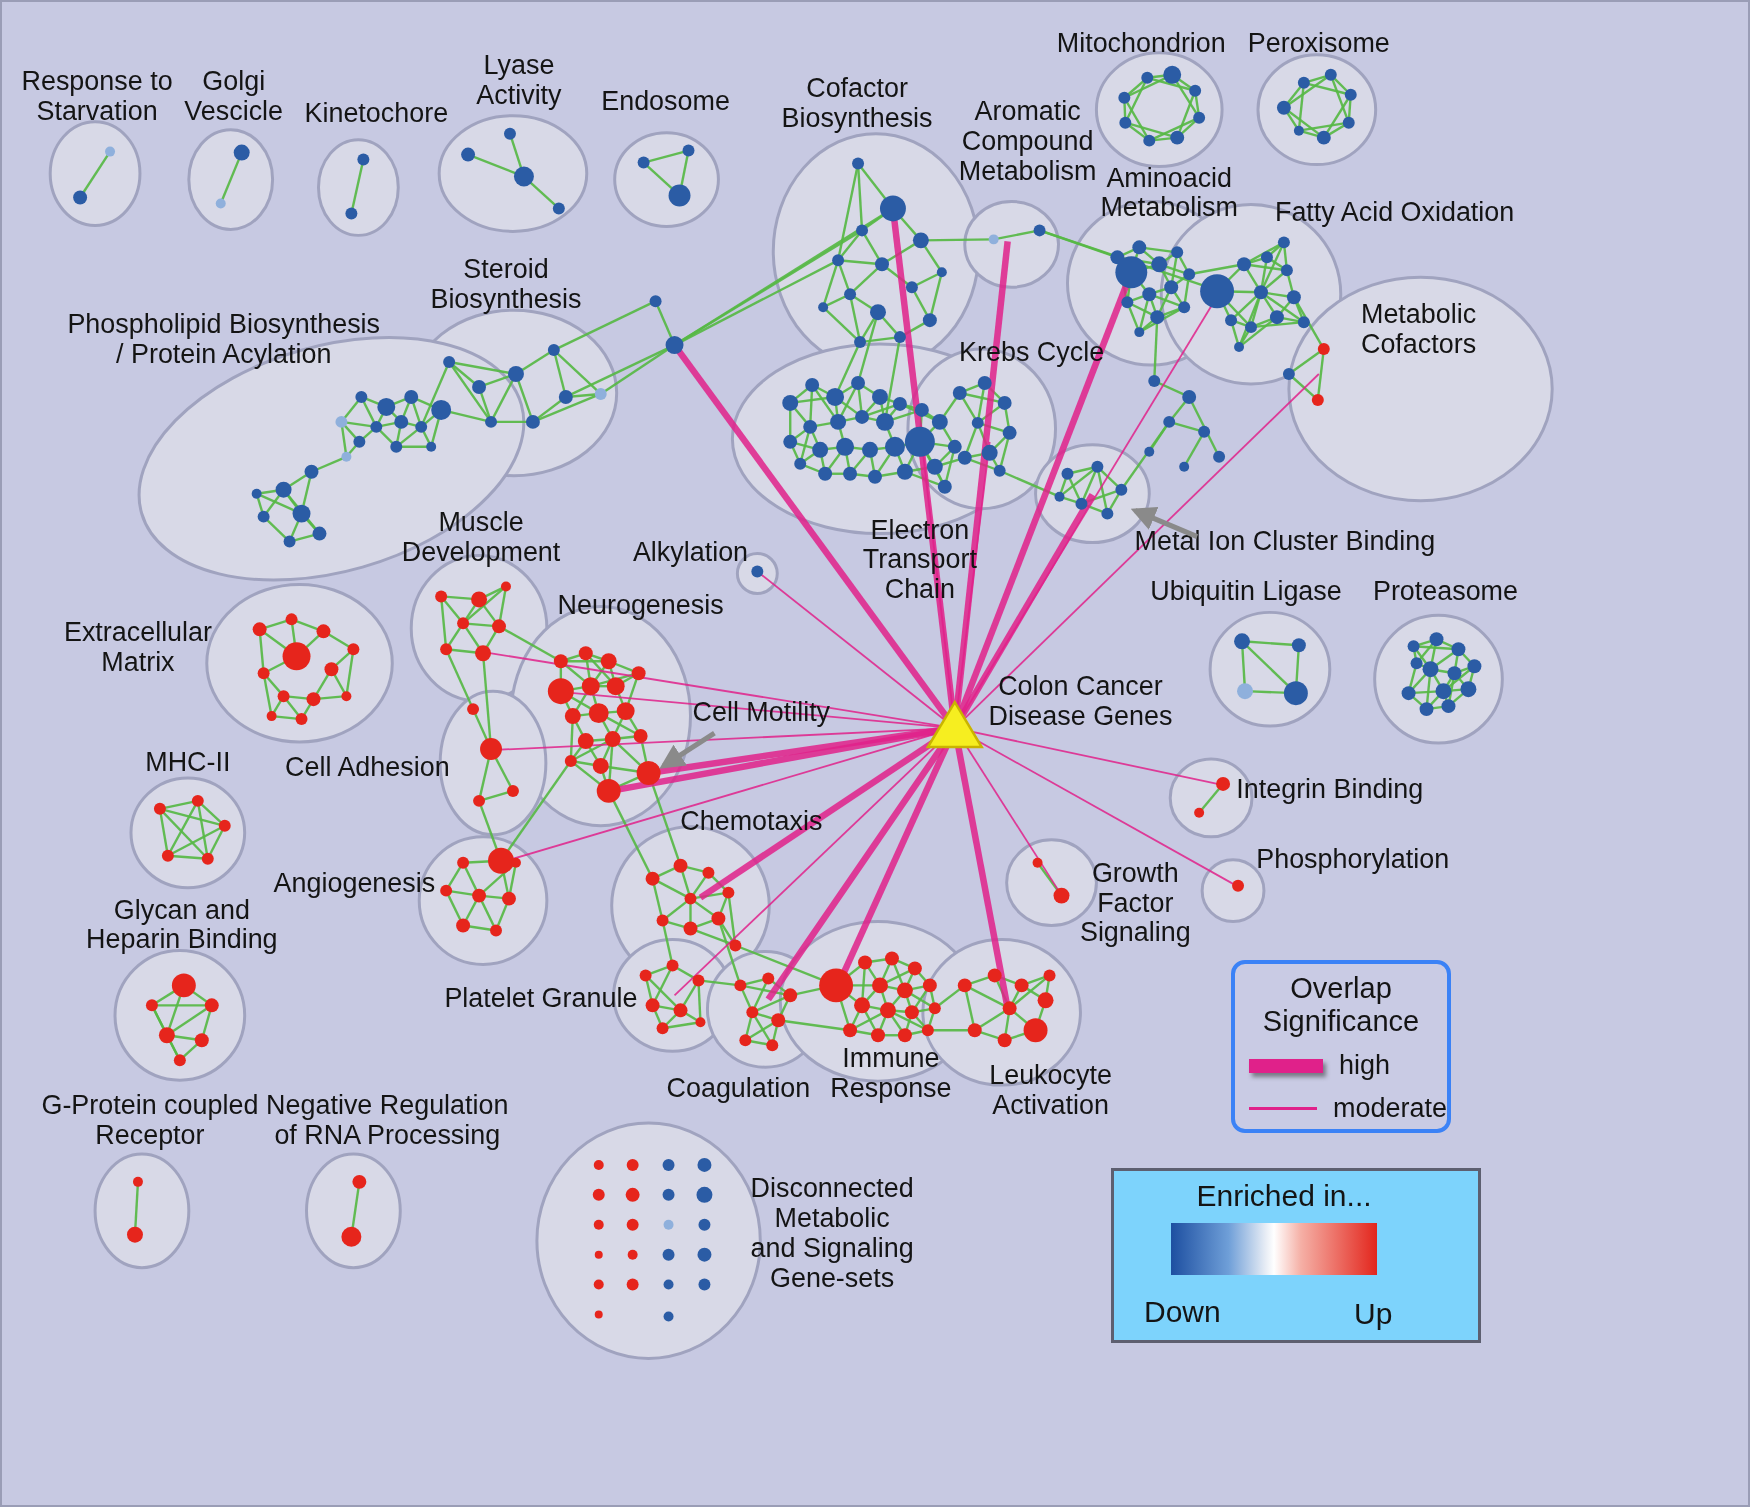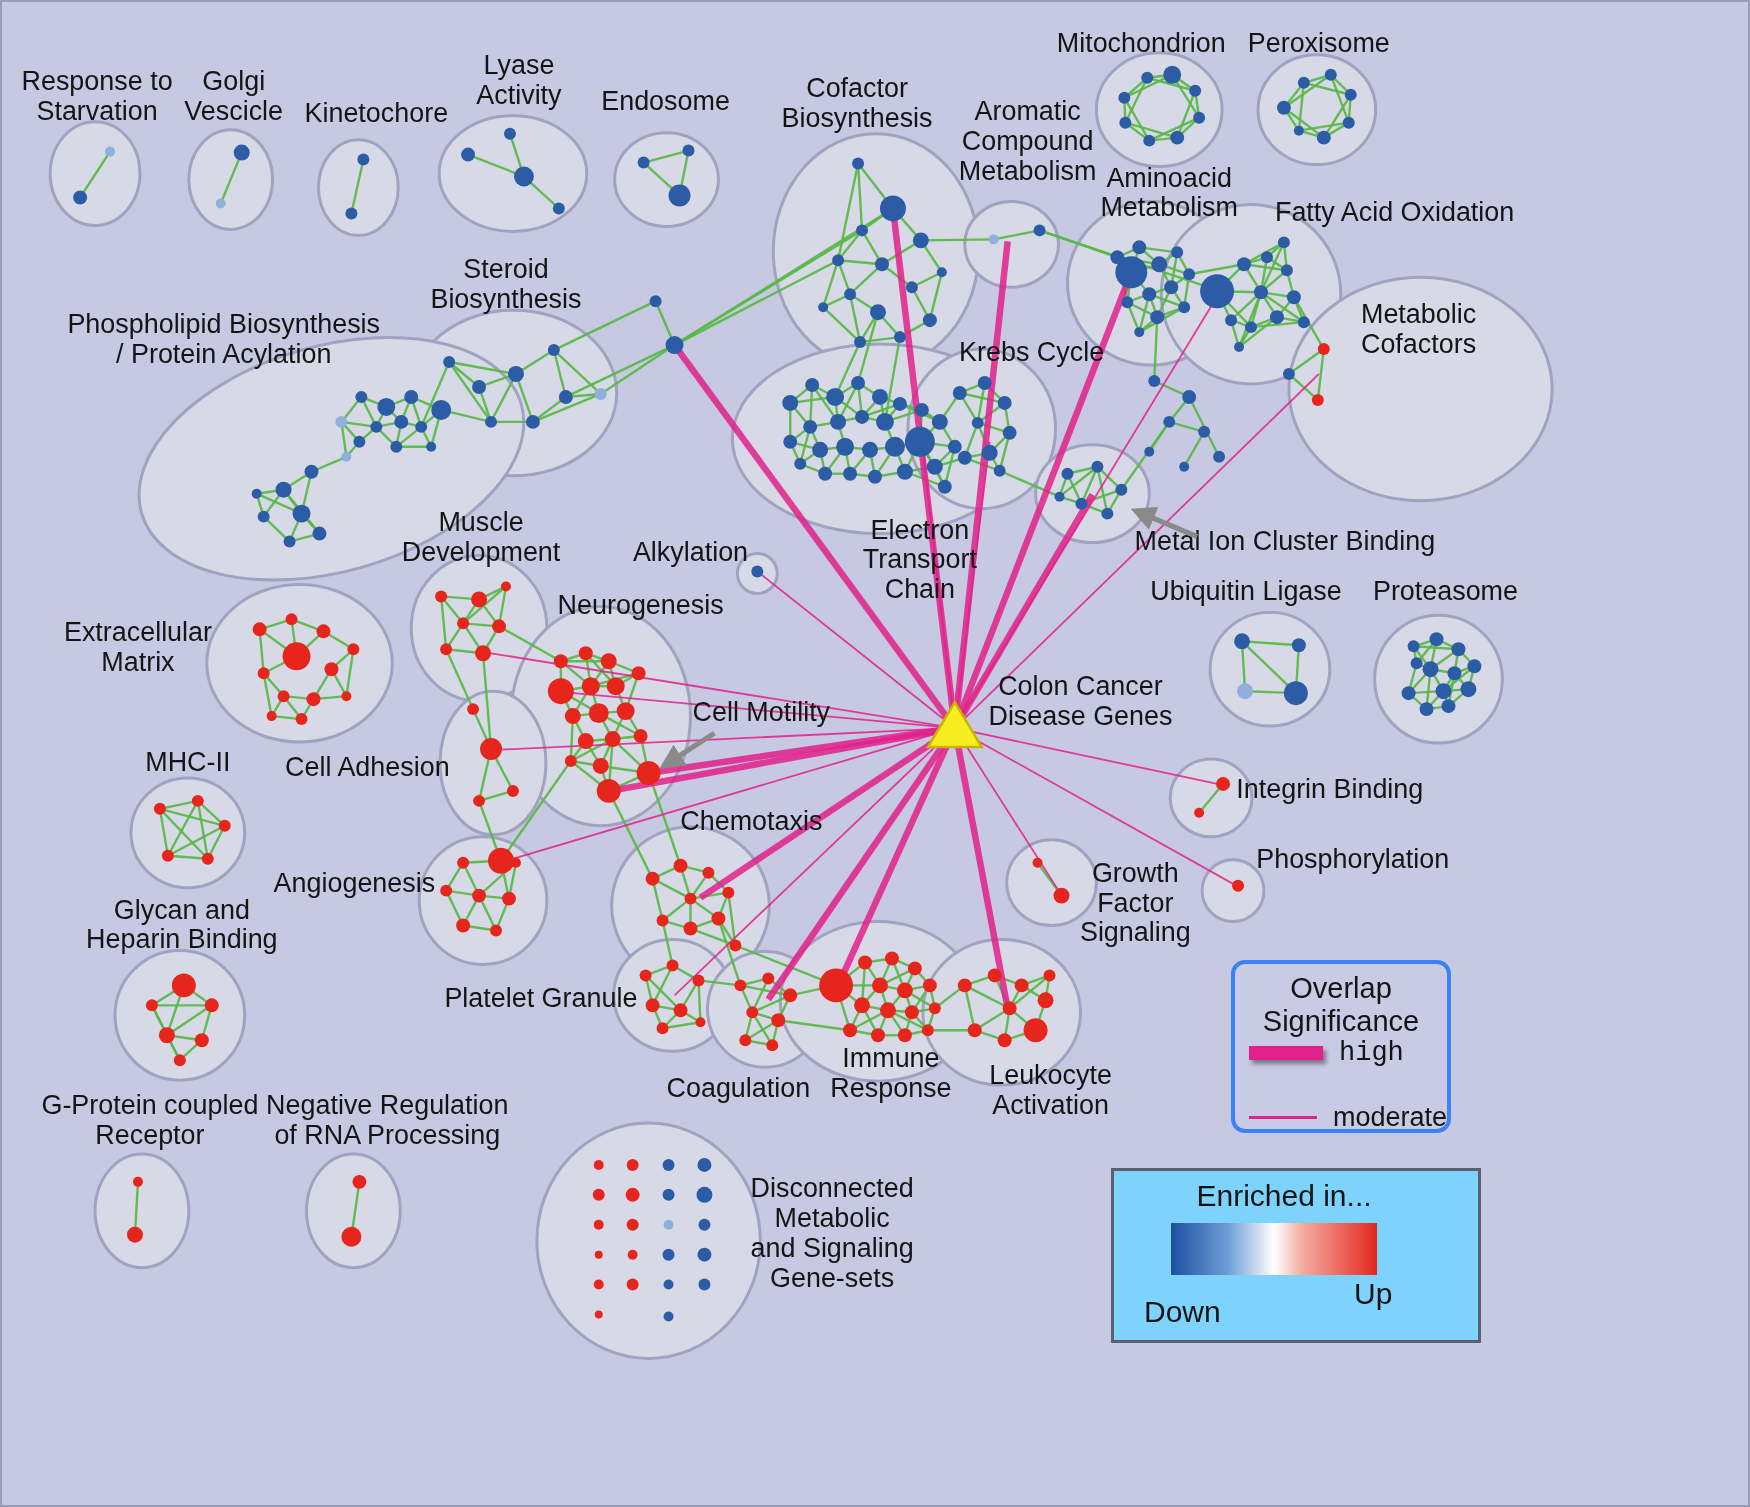--- a/index.html
+++ b/index.html
@@ -10,37 +10,37 @@
   }
   #net{position:absolute;left:0;top:0;width:100%;height:100%;}
   #net text{font-family:"Liberation Sans",sans-serif;font-size:27px;fill:#141414;}
 
   .legend-overlap{
     position:absolute;left:1229px;top:958px;width:220px;height:173px;box-sizing:border-box;
     border:4px solid #3b82f6;border-radius:14px;background:#c9cbe4;
   }
   .lo-title{margin-top:8px;text-align:center;font-size:29px;line-height:33px;color:#141414;}
   .lo-row{display:flex;align-items:center;gap:16px;padding-left:14px;}
-  .lo-row.first{font-family:Liberation Mono, monospace;}
-  .lo-row.second{margin-top:34px;}
+  .lo-row.first{margin-top:12px;}
+  .lo-row.second{margin-top:12px;}
   .lo-high-sample{width:74px;height:14px;background:#e0218a;box-shadow:3px 4px 4px rgba(40,40,40,.5);}
   .lo-mod-sample{width:74px;height:3px;background:#e0218a;}
   .lo-label{font-size:27px;color:#141414;}
 
   .legend-enrich{
     position:absolute;left:1109px;top:1166px;width:370px;height:175px;box-sizing:border-box;
     border:3px solid #5d5f70;background:#7dd3fc;
   }
   .le-title{position:absolute;left:40px;top:8px;width:260px;text-align:center;font-size:30px;color:#141414;}
   .le-bar{
     position:absolute;left:57px;top:52px;width:206px;height:52px;
     background:linear-gradient(90deg,#1d4fa1 0%,#6f9fd8 28%,#e8edf5 46%,#ffffff 50%,#f5b0a6 63%,#e3261d 100%);
   }
   .le-down{position:absolute;left:30px;top:124px;font-size:30px;color:#141414;}
-  .le-up{position:absolute;left:240px;top:106px;font-size:30px;color:#141414;}
+  .le-up{position:absolute;left:240px;top:126px;font-size:30px;color:#141414;}
   .le-note{position:absolute;left:295px;top:56px;width:140px;text-align:center;font-size:26px;line-height:30px;color:#141414;white-space:pre-line;}
 </style>
 </head>
 <body>
 
 <div class="figure">
   <svg id="net" viewBox="0 0 1750 1507">
       <defs>
         <marker id="arrowhead" viewBox="0 0 10 10" refX="8" refY="5" markerWidth="5" markerHeight="5" orient="auto-start-reverse">
           <path d="M0,0 L10,5 L0,10 z" fill="#8a8a8a"></path>

